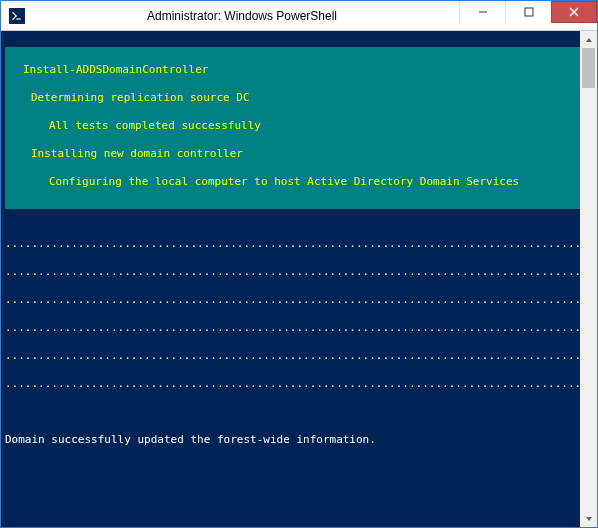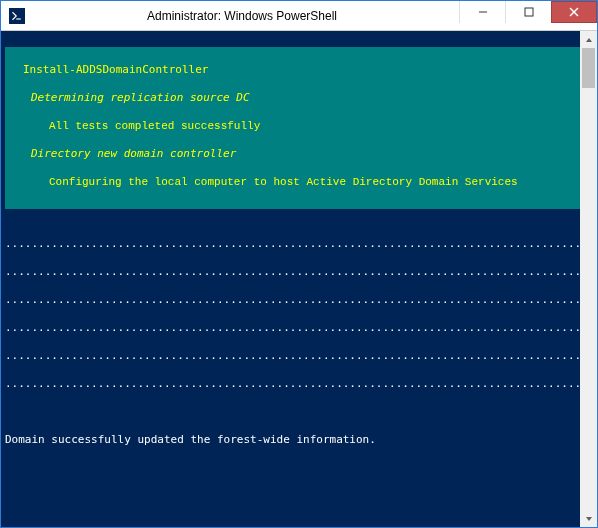--- a/index.html
+++ b/index.html
@@ -101,22 +101,22 @@
   .status-block {
     display: inline-block;
     background: #008080;
     color: #ffff00;
     padding: 2px 0 6px 0;
     margin: 0;
     width: 100%;
   }
   .status-block .ln { display: block; white-space: pre; }
   .ind1 { padding-left: 18px; }
-  .ind2 { padding-left: 26px; font-style: italic; }
-  .ind3 { padding-left: 44px; font-family: Liberation Mono, monospace; }
+  .ind2 { padding-left: 26px; }
+  .ind3 { padding-left: 44px; }
 
   .dotted { white-space: pre; color: #fff; letter-spacing: 0; }
   .plain { color: #fff; white-space: pre-wrap; }
   .gap { height: 14px; }
 </style>
 </head>
 <body>
 
 <div class="window">
   <div class="titlebar">
@@ -146,21 +146,21 @@
       </div>
     </div>
   </div>
 
   <div class="client">
     <div class="console">
 <div class="status-block">
 <span class="ln ind1">Install-ADDSDomainController</span>
 <span class="ln ind2">Determining replication source DC</span>
 <span class="ln ind3">All tests completed successfully</span>
-<span class="ln ind2">Directory new domain controller</span>
+<span class="ln ind2">Installing new domain controller</span>
 <span class="ln ind3">Configuring the local computer to host Active Directory Domain Services</span>
 </div>
 <div class="gap"></div>
 <div class="dotted">..............................................................................................</div>
 <div class="dotted">..............................................................................................</div>
 <div class="dotted">..............................................................................................</div>
 <div class="dotted">..............................................................................................</div>
 <div class="dotted">..............................................................................................</div>
 <div class="dotted">..............................................................................................</div>
 <div class="gap"></div>

